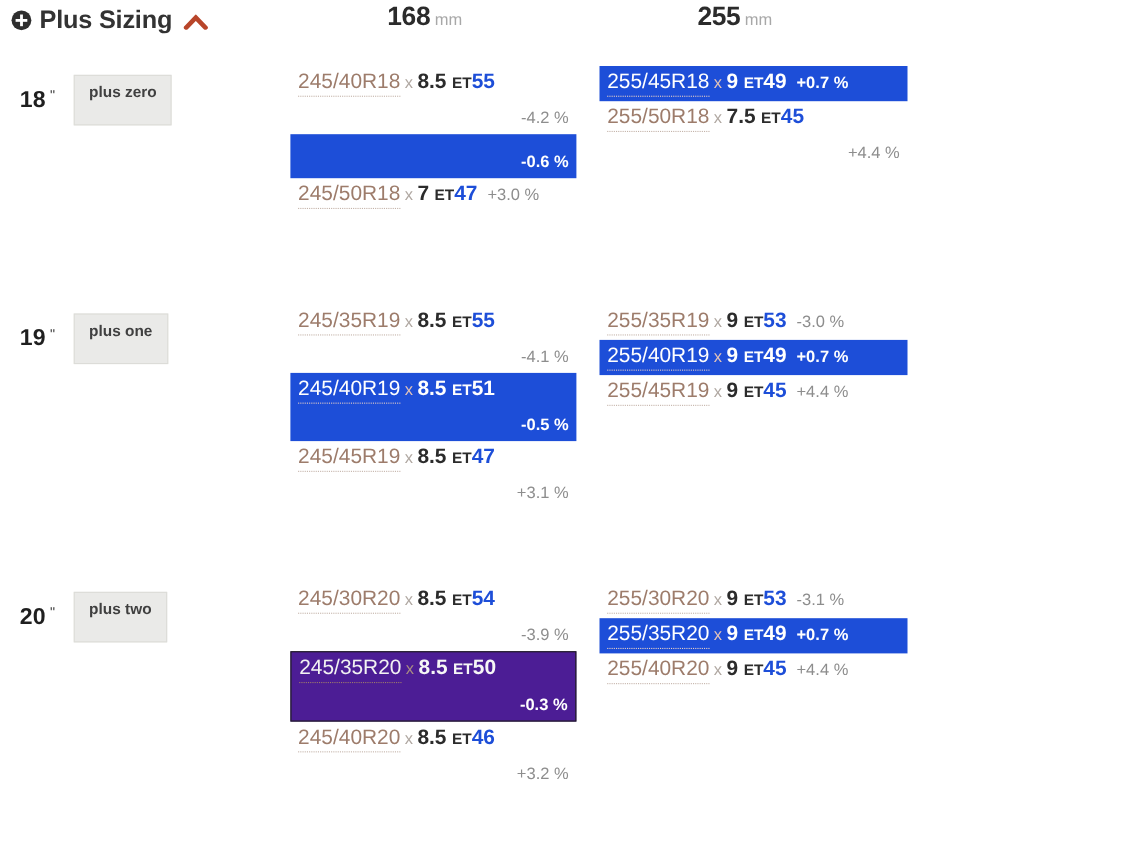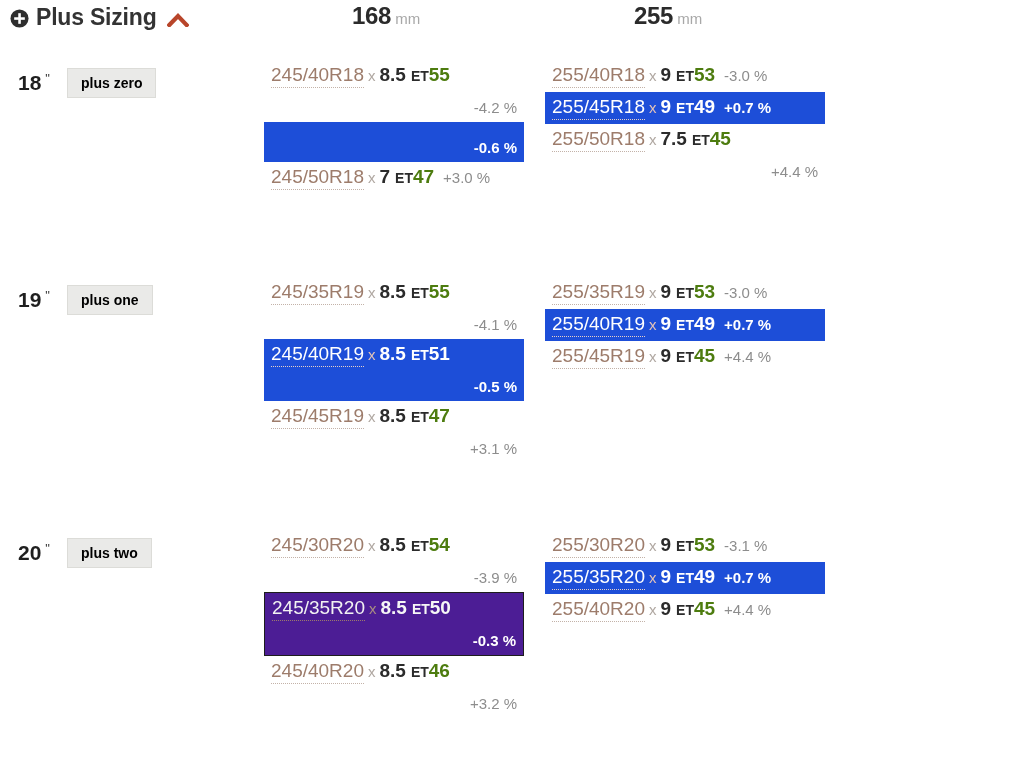--- a/index.html
+++ b/index.html
@@ -97,24 +97,24 @@
     font-size: 13px;
     color: #3a3a3a;
     margin-left: 4px;
     position: relative;
     top: -5px;
   }
   .plus-badge {
     margin-left: 17px;
     background: #eaeae8;
     border: 1px solid #dcdcd8;
-    padding: 7px 13px 7px 13px;
+    padding: 7px 13px 23px 13px;
     font-size: 14px;
     font-weight: bold;
-    color: #000000;
+    color: #404040;
     line-height: 1;
   }
 
   .col {
     position: absolute;
     top: 0;
   }
   .col-245 { left: 264px; width: 260px; }
   .col-255 { left: 545px; width: 280px; }
 
@@ -157,21 +157,21 @@
   }
   .et-prefix {
     font-size: 14px;
     font-weight: bold;
     color: #2b2b2b;
     margin-left: 5px;
   }
   .et-num {
     font-size: 19px;
     font-weight: bold;
-    color: #4d7c0f;
+    color: #1d4ed8;
   }
   .pct {
     font-size: 15px;
     color: #8d8d8d;
     font-weight: normal;
   }
   .pct.inline { margin-left: 9px; }
   .pct.below {
     display: block;
     text-align: right;
@@ -230,21 +230,20 @@
         <span class="size-num">18</span>
         <span class="size-inch">"</span>
         <span class="plus-badge">plus zero</span>
       </div>
       <div class="col col-245">
         <div class="tire-row stacked"><span class="tire-line"><span class="size-txt">245/40R18</span><span class="times">x</span><span class="width-txt">8.5</span><span class="et-prefix">ET</span><span class="et-num">55</span></span><span class="pct below">-4.2 %</span></div>
         <div class="tire-row stacked hl-light"><span class="pct below">-0.6 %</span></div>
         <div class="tire-row inline"><span class="tire-line"><span class="size-txt">245/50R18</span><span class="times">x</span><span class="width-txt">7</span><span class="et-prefix">ET</span><span class="et-num">47</span></span><span class="pct inline">+3.0 %</span></div>
       </div>
       <div class="col col-255">
-        <div class="tire-row inline"><span class="tire-line"><span class="size-txt">255/40R18</span><span class="times">x</span><span class="width-txt">9</span><span class="et-prefix">ET</span><span class="et-num">53</span></span><span class="pct inline">-3.0 %</span></div>
         <div class="tire-row inline hl-light"><span class="tire-line"><span class="size-txt">255/45R18</span><span class="times">x</span><span class="width-txt">9</span><span class="et-prefix">ET</span><span class="et-num">49</span></span><span class="pct inline">+0.7 %</span></div>
         <div class="tire-row stacked"><span class="tire-line"><span class="size-txt">255/50R18</span><span class="times">x</span><span class="width-txt">7.5</span><span class="et-prefix">ET</span><span class="et-num">45</span></span><span class="pct below">+4.4 %</span></div>
       </div>
     </div>
     <div class="section" style="top: 277px;">
       <div class="section-label">
         <span class="size-num">19</span>
         <span class="size-inch">"</span>
         <span class="plus-badge">plus one</span>
       </div>

